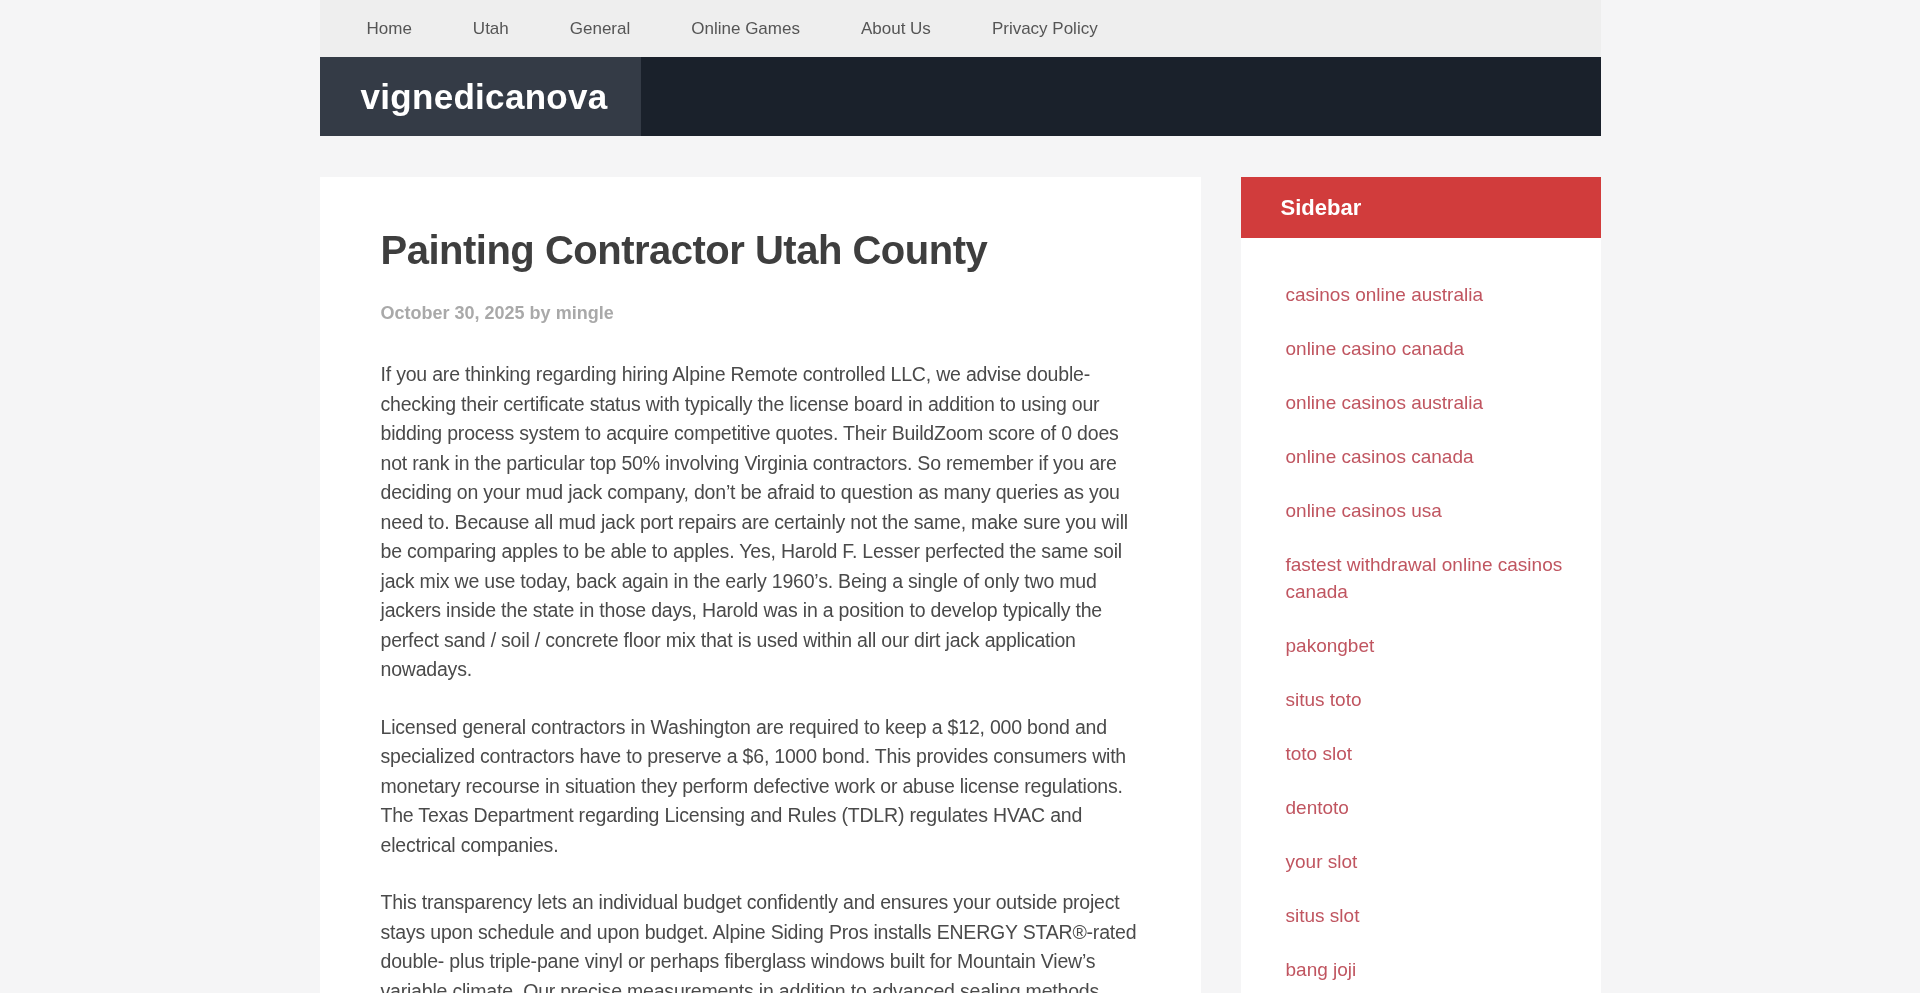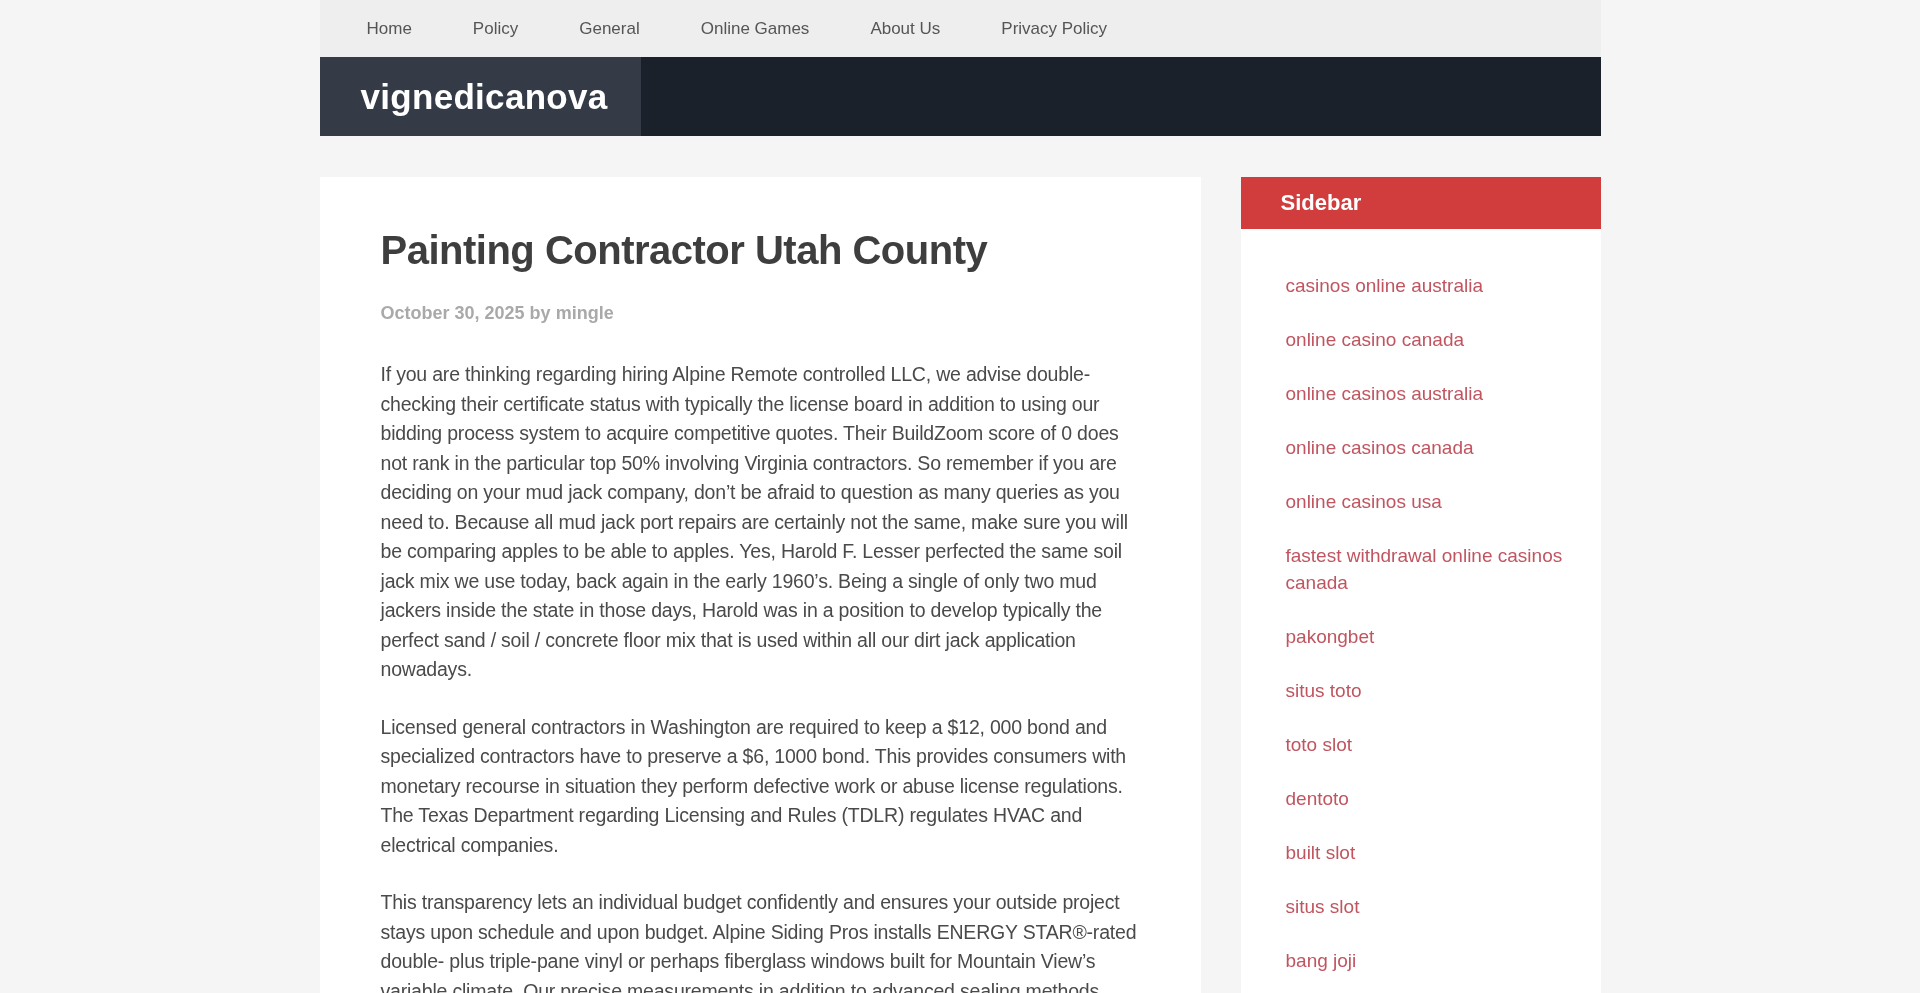--- a/index.html
+++ b/index.html
@@ -97,21 +97,21 @@
   .body-p.first {
     margin-top: 36px;
   }
   
   .sidebar {
     width: 360px;
     margin-left: 40px;
   }
   .sidebar-header {
     box-sizing: border-box;
-    height: 52px;
+    height: 61px;
     background: #d13c3c;
     display: flex;
     align-items: center;
     padding-left: 40px;
   }
   .sidebar-header h3 {
     margin: 0;
     color: #ffffff;
     font-size: 22px;
     font-weight: 700;
@@ -142,21 +142,21 @@
 <body>
 
 <div class="container">
 
   <nav class="main-nav">
     <ul>
       <li>
           <a>Home</a>
         </li>
       <li>
-          <a>Policy</a>
+          <a>Utah</a>
         </li>
       <li>
           <a>General</a>
         </li>
       <li>
           <a>Online Games</a>
         </li>
       <li>
           <a>About Us</a>
         </li>
@@ -197,21 +197,21 @@
           <li><a>casinos online australia</a></li>
           <li><a>online casino canada</a></li>
           <li><a>online casinos australia</a></li>
           <li><a>online casinos canada</a></li>
           <li><a>online casinos usa</a></li>
           <li><a>fastest withdrawal online casinos canada</a></li>
           <li><a>pakongbet</a></li>
           <li><a>situs toto</a></li>
           <li><a>toto slot</a></li>
           <li><a>dentoto</a></li>
-          <li><a>built slot</a></li>
+          <li><a>your slot</a></li>
           <li><a>situs slot</a></li>
           <li><a>bang joji</a></li>
         </ul>
       </div>
     </aside>
 
   </div>
 </div>
 
 </body></html>

